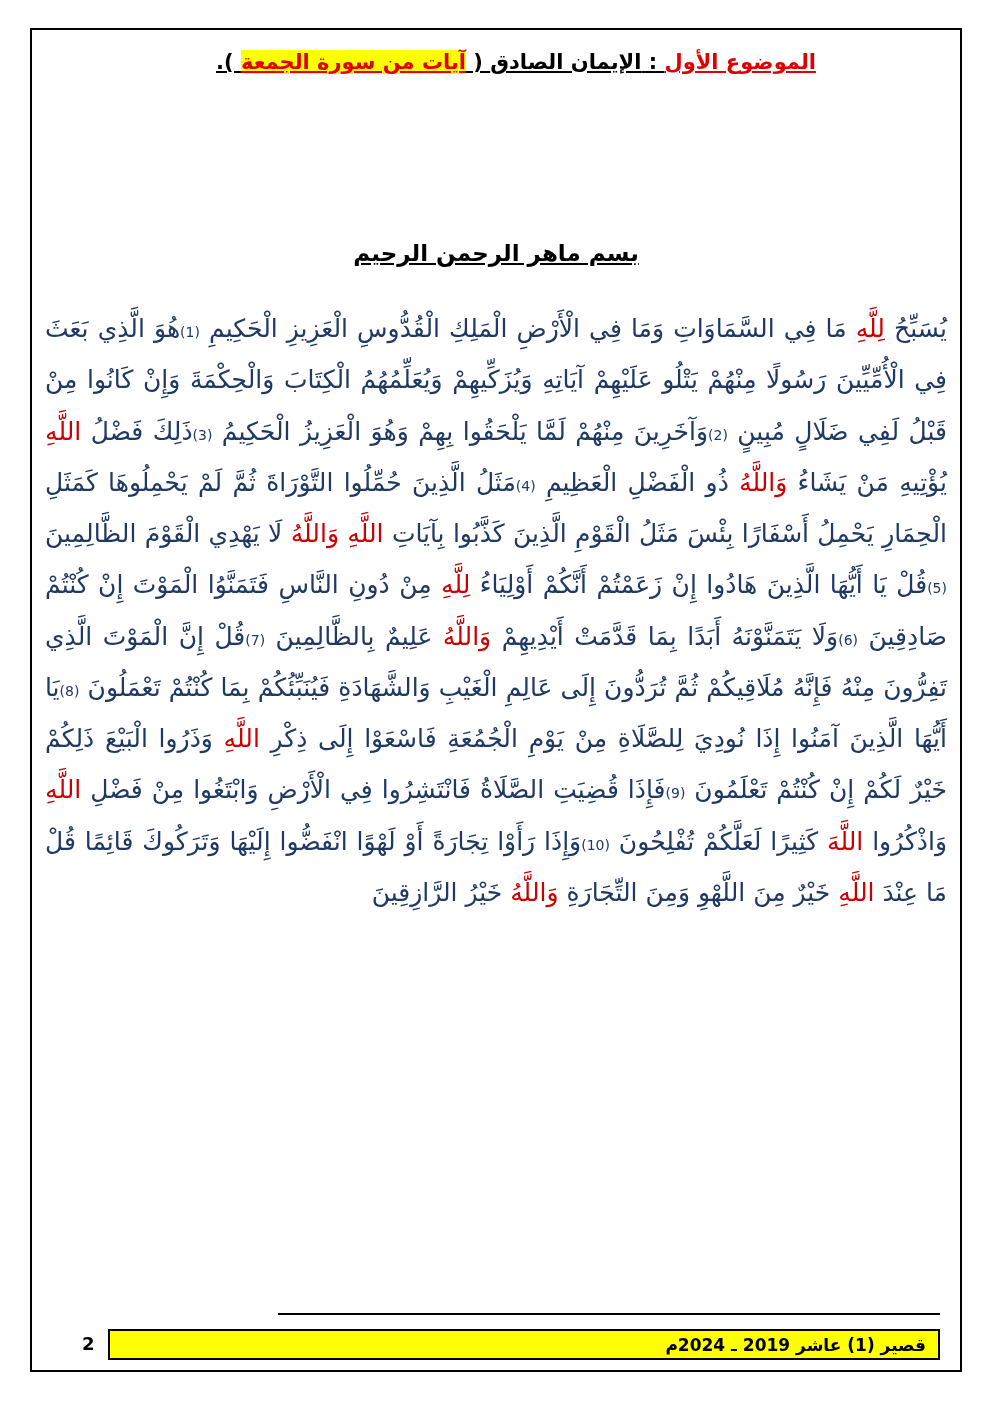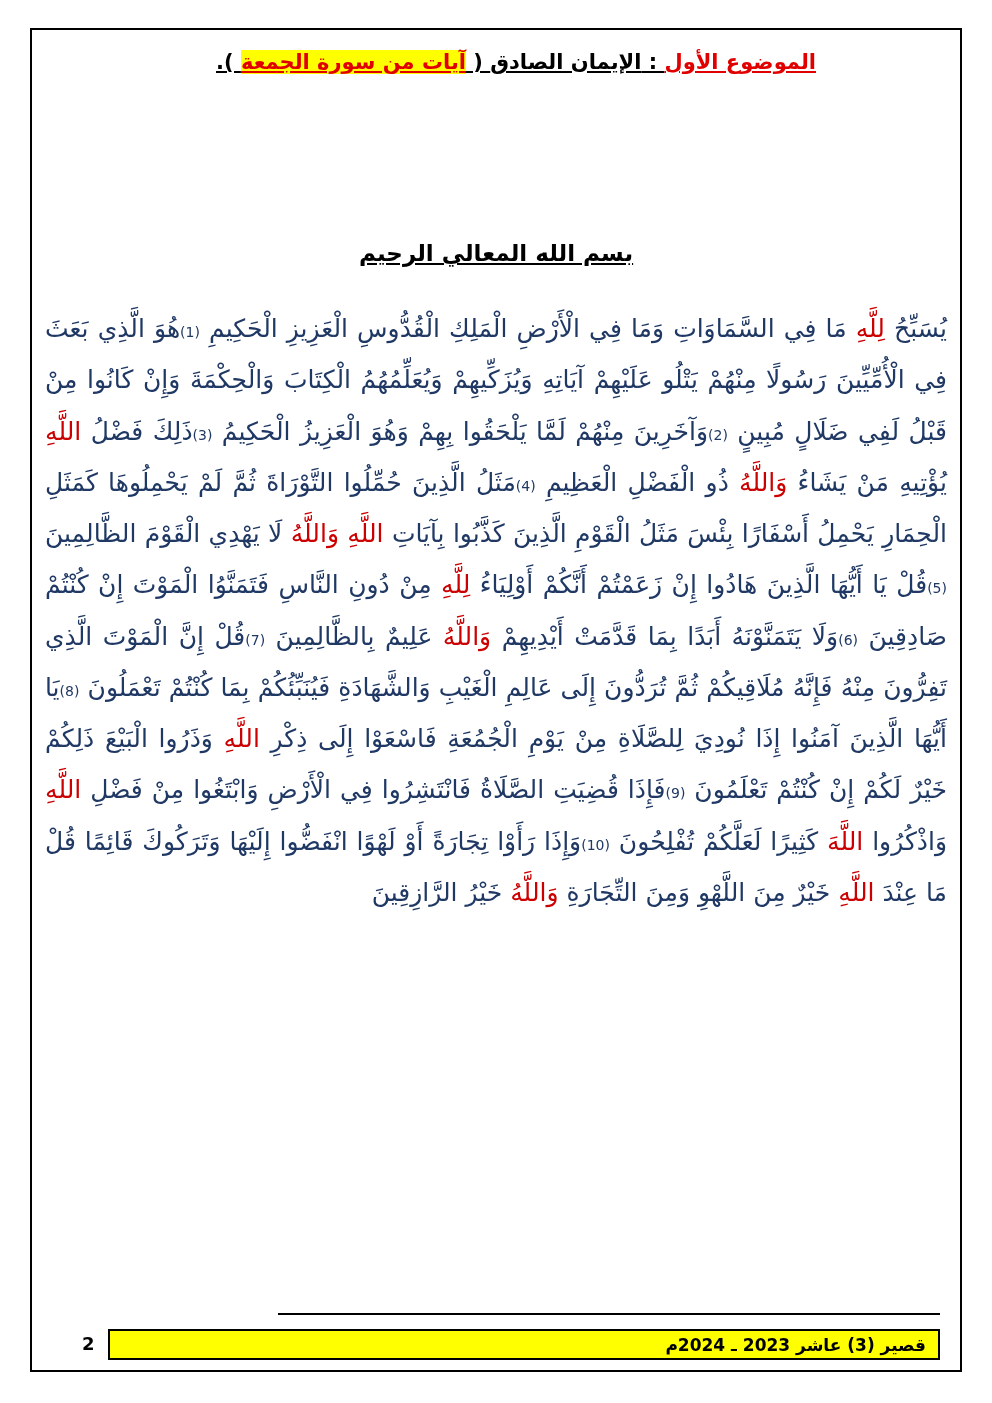--- a/index.html
+++ b/index.html
@@ -55,25 +55,25 @@
 <body>
 
 <div class="page">
 
   <div class="frame"></div>
 
   <div class="header-line">
     <span class="red">الموضوع الأول</span><span> : </span><span>الإيمان الصادق</span><span> ( </span><span class="hl">آيات من سورة الجمعة</span><span> ).</span>
   </div>
 
-  <div class="bismillah">بسم الله المعالي الرحيم</div>
+  <div class="bismillah">بسم ماهر الرحمن الرحيم</div>
 
   <p class="quran"><span class="txt">يُسَبِّحُ </span><span class="allah">لِلَّهِ</span><span class="txt"> مَا فِي السَّمَاوَاتِ وَمَا فِي الْأَرْضِ الْمَلِكِ الْقُدُّوسِ الْعَزِيزِ الْحَكِيمِ </span><span class="ayah">(1)</span><span class="txt">هُوَ الَّذِي بَعَثَ فِي الْأُمِّيِّينَ رَسُولًا مِنْهُمْ يَتْلُو عَلَيْهِمْ آيَاتِهِ وَيُزَكِّيهِمْ وَيُعَلِّمُهُمُ الْكِتَابَ وَالْحِكْمَةَ وَإِنْ كَانُوا مِنْ قَبْلُ لَفِي ضَلَالٍ مُبِينٍ </span><span class="ayah">(2)</span><span class="txt">وَآخَرِينَ مِنْهُمْ لَمَّا يَلْحَقُوا بِهِمْ وَهُوَ الْعَزِيزُ الْحَكِيمُ </span><span class="ayah">(3)</span><span class="txt">ذَلِكَ فَضْلُ </span><span class="allah">اللَّهِ</span><span class="txt"> يُؤْتِيهِ مَنْ يَشَاءُ </span><span class="allah">وَاللَّهُ</span><span class="txt"> ذُو الْفَضْلِ الْعَظِيمِ </span><span class="ayah">(4)</span><span class="txt">مَثَلُ الَّذِينَ حُمِّلُوا التَّوْرَاةَ ثُمَّ لَمْ يَحْمِلُوهَا كَمَثَلِ الْحِمَارِ يَحْمِلُ أَسْفَارًا بِئْسَ مَثَلُ الْقَوْمِ الَّذِينَ كَذَّبُوا بِآيَاتِ </span><span class="allah">اللَّهِ</span><span class="txt"> </span><span class="allah">وَاللَّهُ</span><span class="txt"> لَا يَهْدِي الْقَوْمَ الظَّالِمِينَ </span><span class="ayah">(5)</span><span class="txt">قُلْ يَا أَيُّهَا الَّذِينَ هَادُوا إِنْ زَعَمْتُمْ أَنَّكُمْ أَوْلِيَاءُ </span><span class="allah">لِلَّهِ</span><span class="txt"> مِنْ دُونِ النَّاسِ فَتَمَنَّوُا الْمَوْتَ إِنْ كُنْتُمْ صَادِقِينَ </span><span class="ayah">(6)</span><span class="txt">وَلَا يَتَمَنَّوْنَهُ أَبَدًا بِمَا قَدَّمَتْ أَيْدِيهِمْ </span><span class="allah">وَاللَّهُ</span><span class="txt"> عَلِيمٌ بِالظَّالِمِينَ </span><span class="ayah">(7)</span><span class="txt">قُلْ إِنَّ الْمَوْتَ الَّذِي تَفِرُّونَ مِنْهُ فَإِنَّهُ مُلَاقِيكُمْ ثُمَّ تُرَدُّونَ إِلَى عَالِمِ الْغَيْبِ وَالشَّهَادَةِ فَيُنَبِّئُكُمْ بِمَا كُنْتُمْ تَعْمَلُونَ </span><span class="ayah">(8)</span><span class="txt">يَا أَيُّهَا الَّذِينَ آمَنُوا إِذَا نُودِيَ لِلصَّلَاةِ مِنْ يَوْمِ الْجُمُعَةِ فَاسْعَوْا إِلَى ذِكْرِ </span><span class="allah">اللَّهِ</span><span class="txt"> وَذَرُوا الْبَيْعَ ذَلِكُمْ خَيْرٌ لَكُمْ إِنْ كُنْتُمْ تَعْلَمُونَ </span><span class="ayah">(9)</span><span class="txt">فَإِذَا قُضِيَتِ الصَّلَاةُ فَانْتَشِرُوا فِي الْأَرْضِ وَابْتَغُوا مِنْ فَضْلِ </span><span class="allah">اللَّهِ</span><span class="txt"> وَاذْكُرُوا </span><span class="allah">اللَّهَ</span><span class="txt"> كَثِيرًا لَعَلَّكُمْ تُفْلِحُونَ </span><span class="ayah">(10)</span><span class="txt">وَإِذَا رَأَوْا تِجَارَةً أَوْ لَهْوًا انْفَضُّوا إِلَيْهَا وَتَرَكُوكَ قَائِمًا قُلْ مَا عِنْدَ </span><span class="allah">اللَّهِ</span><span class="txt"> خَيْرٌ مِنَ اللَّهْوِ وَمِنَ التِّجَارَةِ </span><span class="allah">وَاللَّهُ</span><span class="txt"> خَيْرُ الرَّازِقِينَ</span></p>
 
   <div class="footer-rule"></div>
 
   <div class="footer-bar">
-    <span>قصير (3) عاشر 2023 ـ 2024م</span>
+    <span>قصير (1) عاشر 2019 ـ 2024م</span>
   </div>
 
   <div class="page-num">2</div>
 
 </div>
 
 </body></html>

